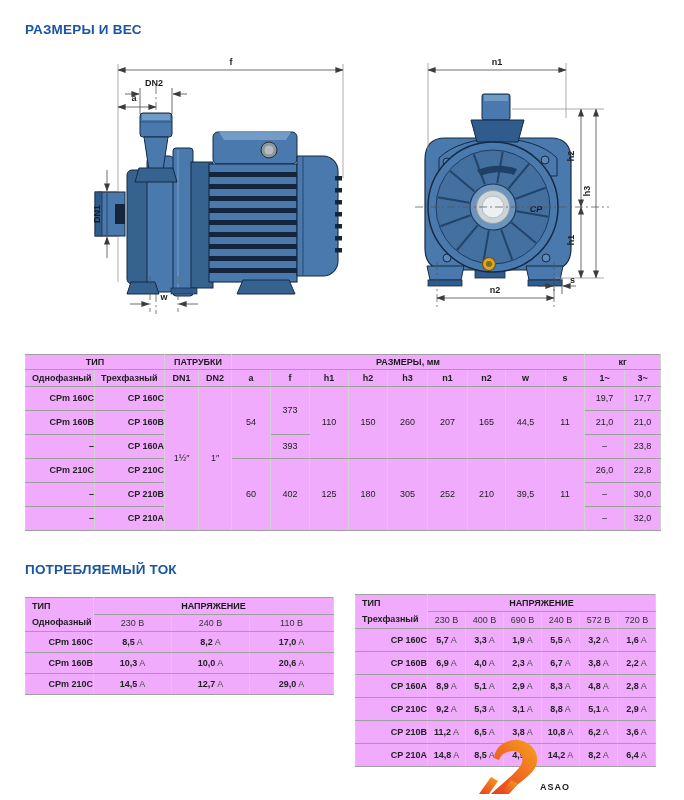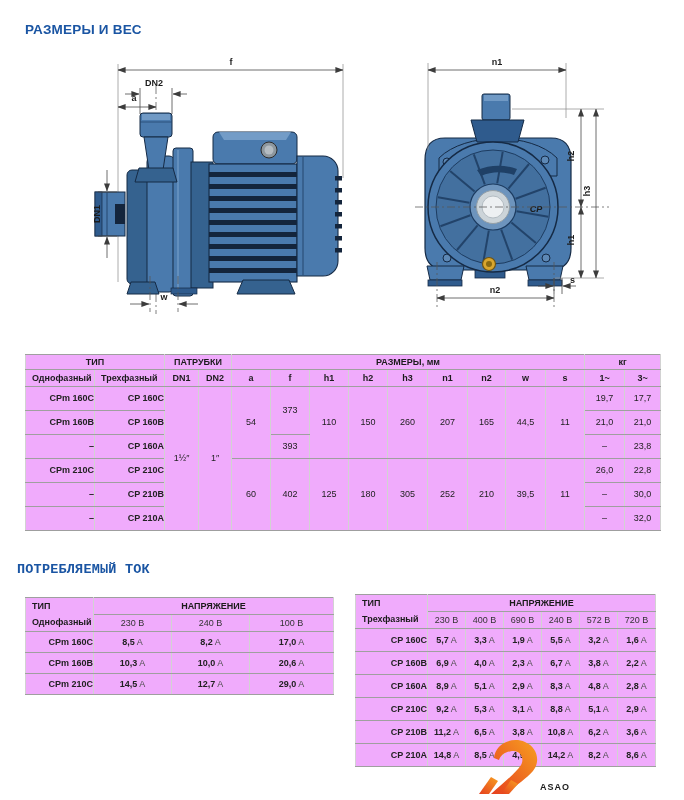--- a/index.html
+++ b/index.html
@@ -3,21 +3,21 @@
 <meta charset="utf-8">
 <style>
   html,body{margin:0;padding:0;}
   body{
     width:684px;height:800px;position:relative;overflow:hidden;
     background:#ffffff;font-family:"Liberation Sans",sans-serif;
   }
   .abs{position:absolute;}
   .sec-title{color:#1a55a3;font-size:13.5px;font-weight:bold;letter-spacing:.2px;}
   #title-dims{left:25px;top:22px;}
-  #title-current{left:17px;top:562px;font-family:Liberation Mono, monospace;}
+  #title-current{left:25px;top:562px;}
 
   table{border-collapse:collapse;table-layout:fixed;background:#f0abfc;}
   th,td{
     border-left:1px solid #d2d2d2;border-right:1px solid #d2d2d2;
     border-top:1px solid #9f9f9f;border-bottom:1px solid #9f9f9f;
     font-size:9px;color:#222;text-align:center;padding:0;line-height:1.15;
     white-space:nowrap;overflow:hidden;
   }
   th{font-weight:bold;color:#1b1b1b;}
   .left-al{text-align:left;padding-left:6px;margin-left:28px;}
@@ -343,21 +343,21 @@
         <tr>
           <th rowspan="2" class="left-al type-head">
             <div>ТИП</div>
             <div>Однофазный</div>
           </th>
           <th colspan="3">НАПРЯЖЕНИЕ</th>
         </tr>
         <tr>
           <th class="volt">230 В</th>
           <th class="volt">240 В</th>
-          <th class="volt">100 В</th>
+          <th class="volt">110 В</th>
         </tr>
       </thead>
       <tbody>
         <tr>
           <td class="type">CPm 160C</td>
           <td><b>8,5</b><span class="unit"> A</span></td>
           <td><b>8,2</b><span class="unit"> A</span></td>
           <td><b>17,0</b><span class="unit"> A</span></td>
         </tr>
         <tr>
@@ -450,21 +450,21 @@
           <td><b>6,2</b><span class="unit"> A</span></td>
           <td><b>3,6</b><span class="unit"> A</span></td>
         </tr>
         <tr>
           <td class="type">CP 210A</td>
           <td><b>14,8</b><span class="unit"> A</span></td>
           <td><b>8,5</b><span class="unit"> A</span></td>
           <td><b>4,9</b><span class="unit"> A</span></td>
           <td><b>14,2</b><span class="unit"> A</span></td>
           <td><b>8,2</b><span class="unit"> A</span></td>
-          <td><b>8,6</b><span class="unit"> A</span></td>
+          <td><b>6,4</b><span class="unit"> A</span></td>
         </tr>
       </tbody>
     </table>
 </div>
 
 <svg id="logo" class="abs" width="206" height="60" viewBox="0 0 206 60">
   <defs>
     <linearGradient id="og" x1="0" y1="1" x2="1" y2="0">
       <stop offset="0" stop-color="#e63f1e"></stop>
       <stop offset="1" stop-color="#f7a021"></stop>

